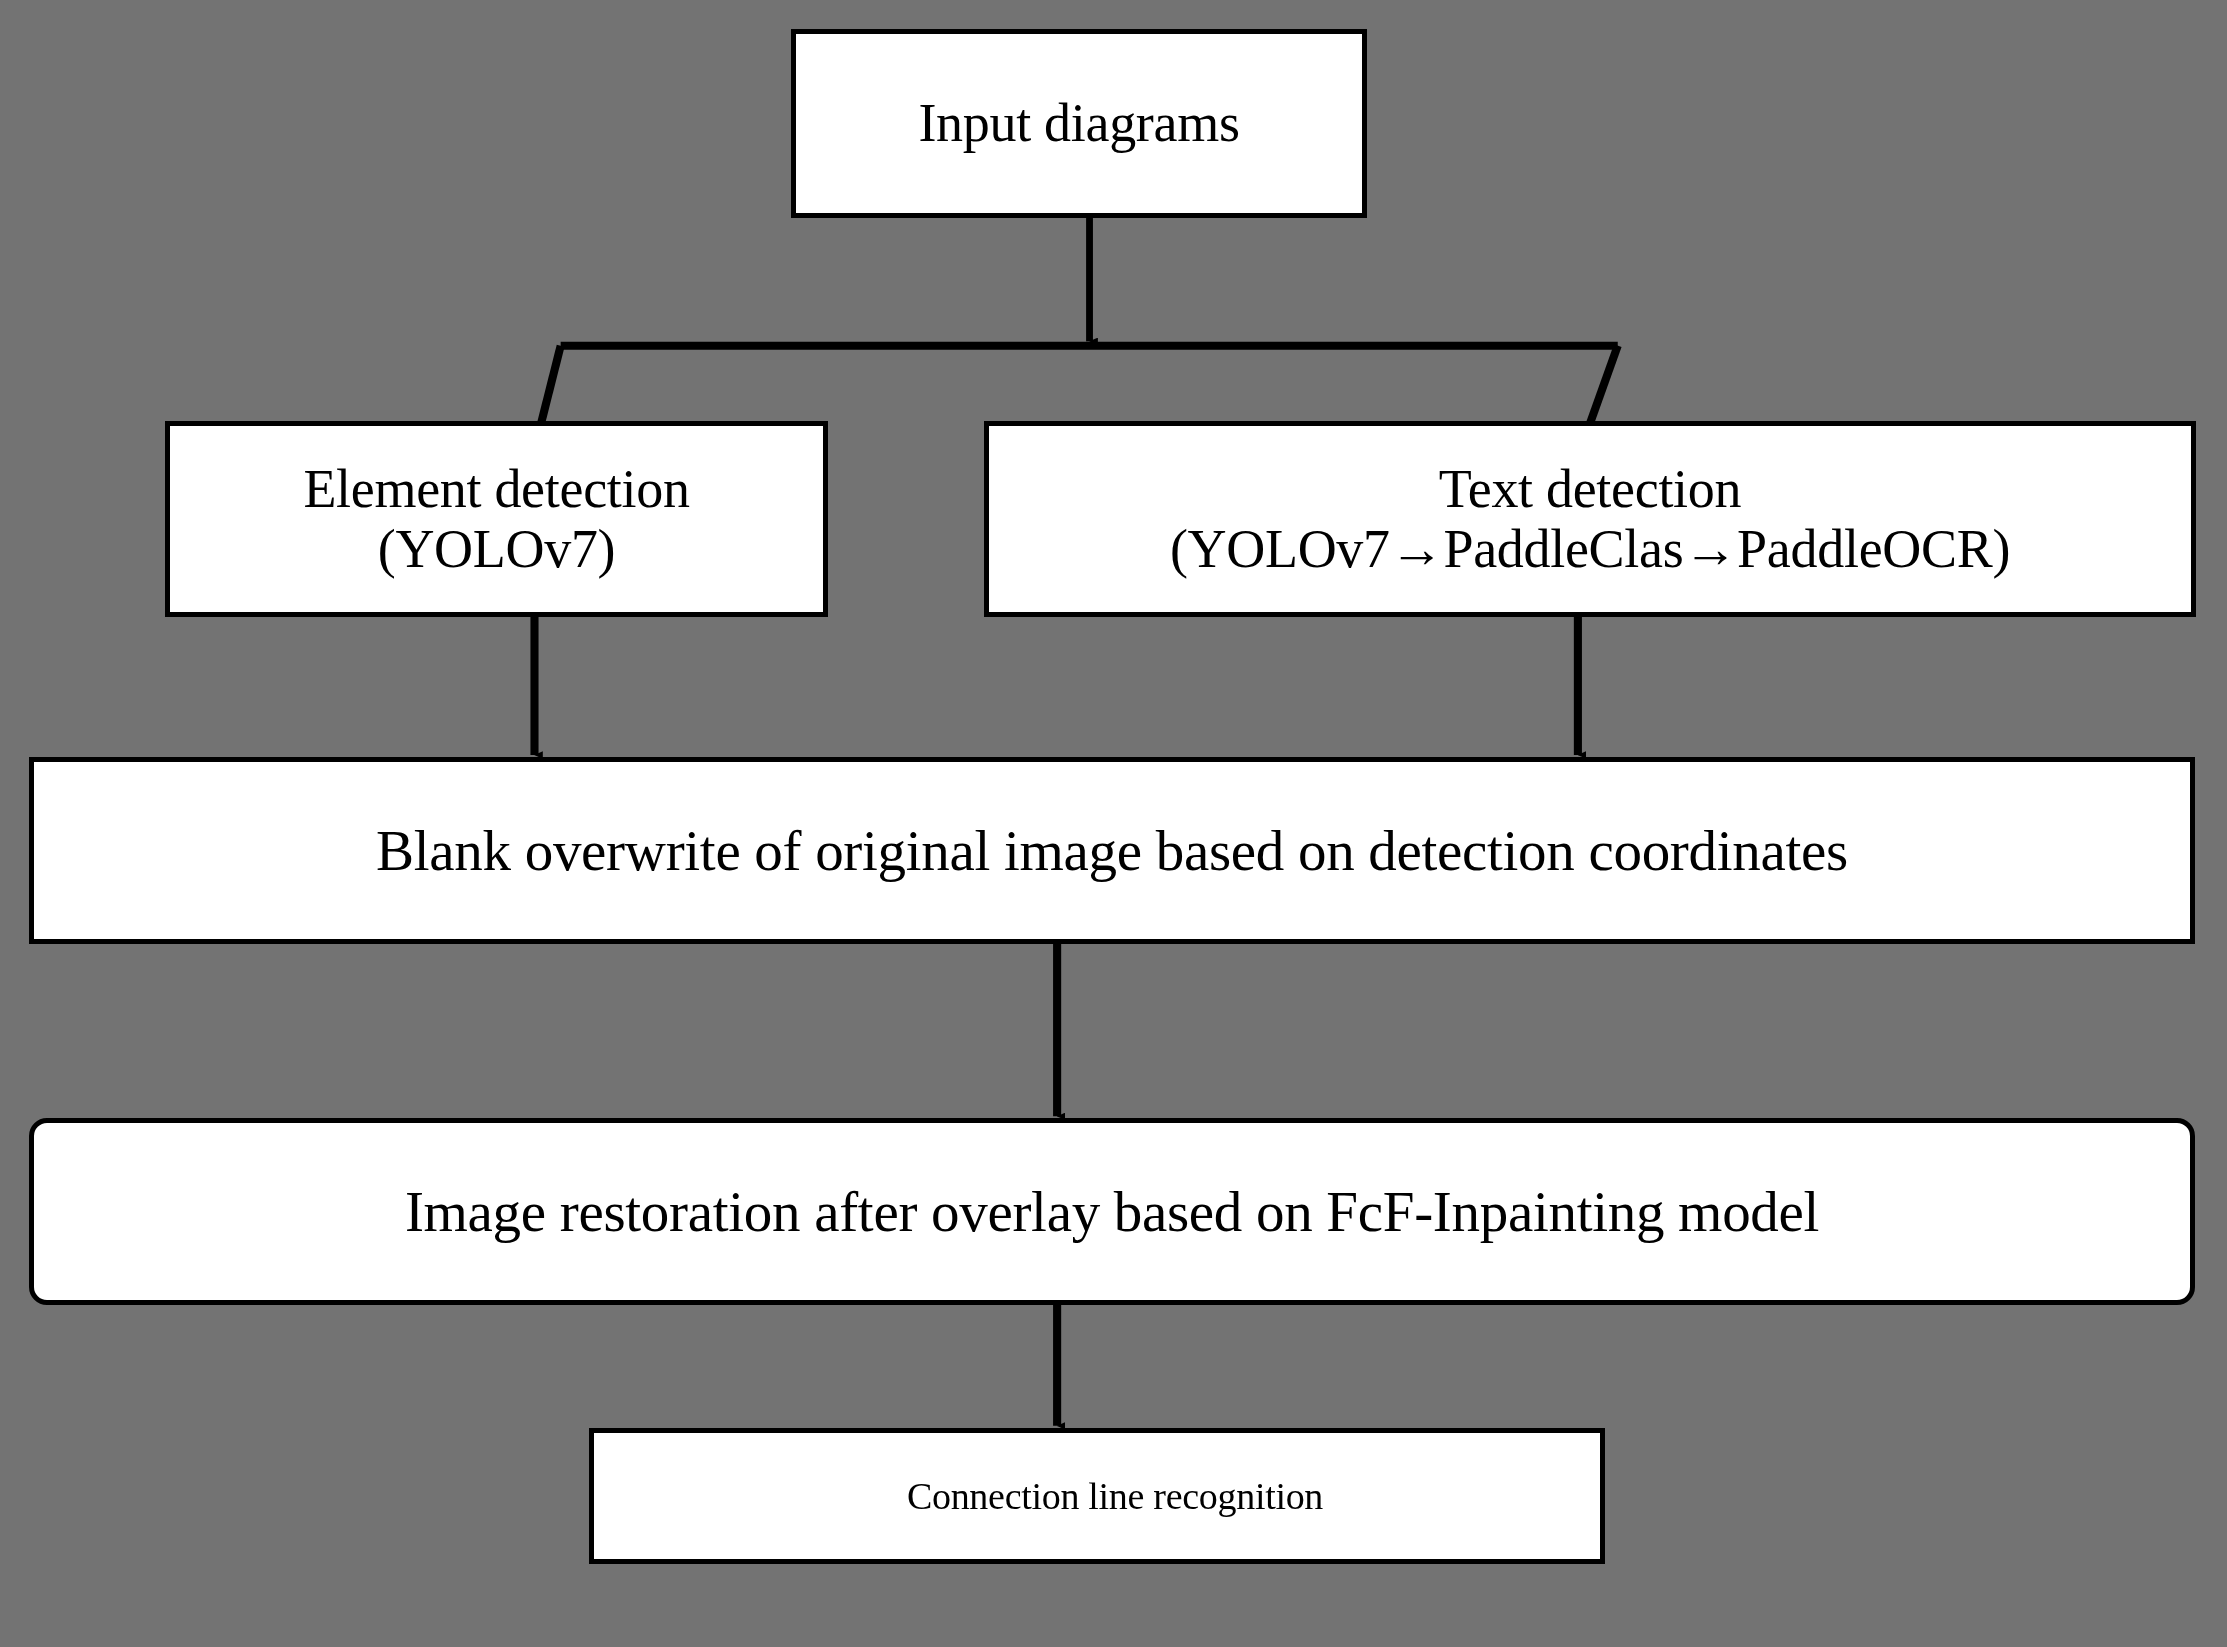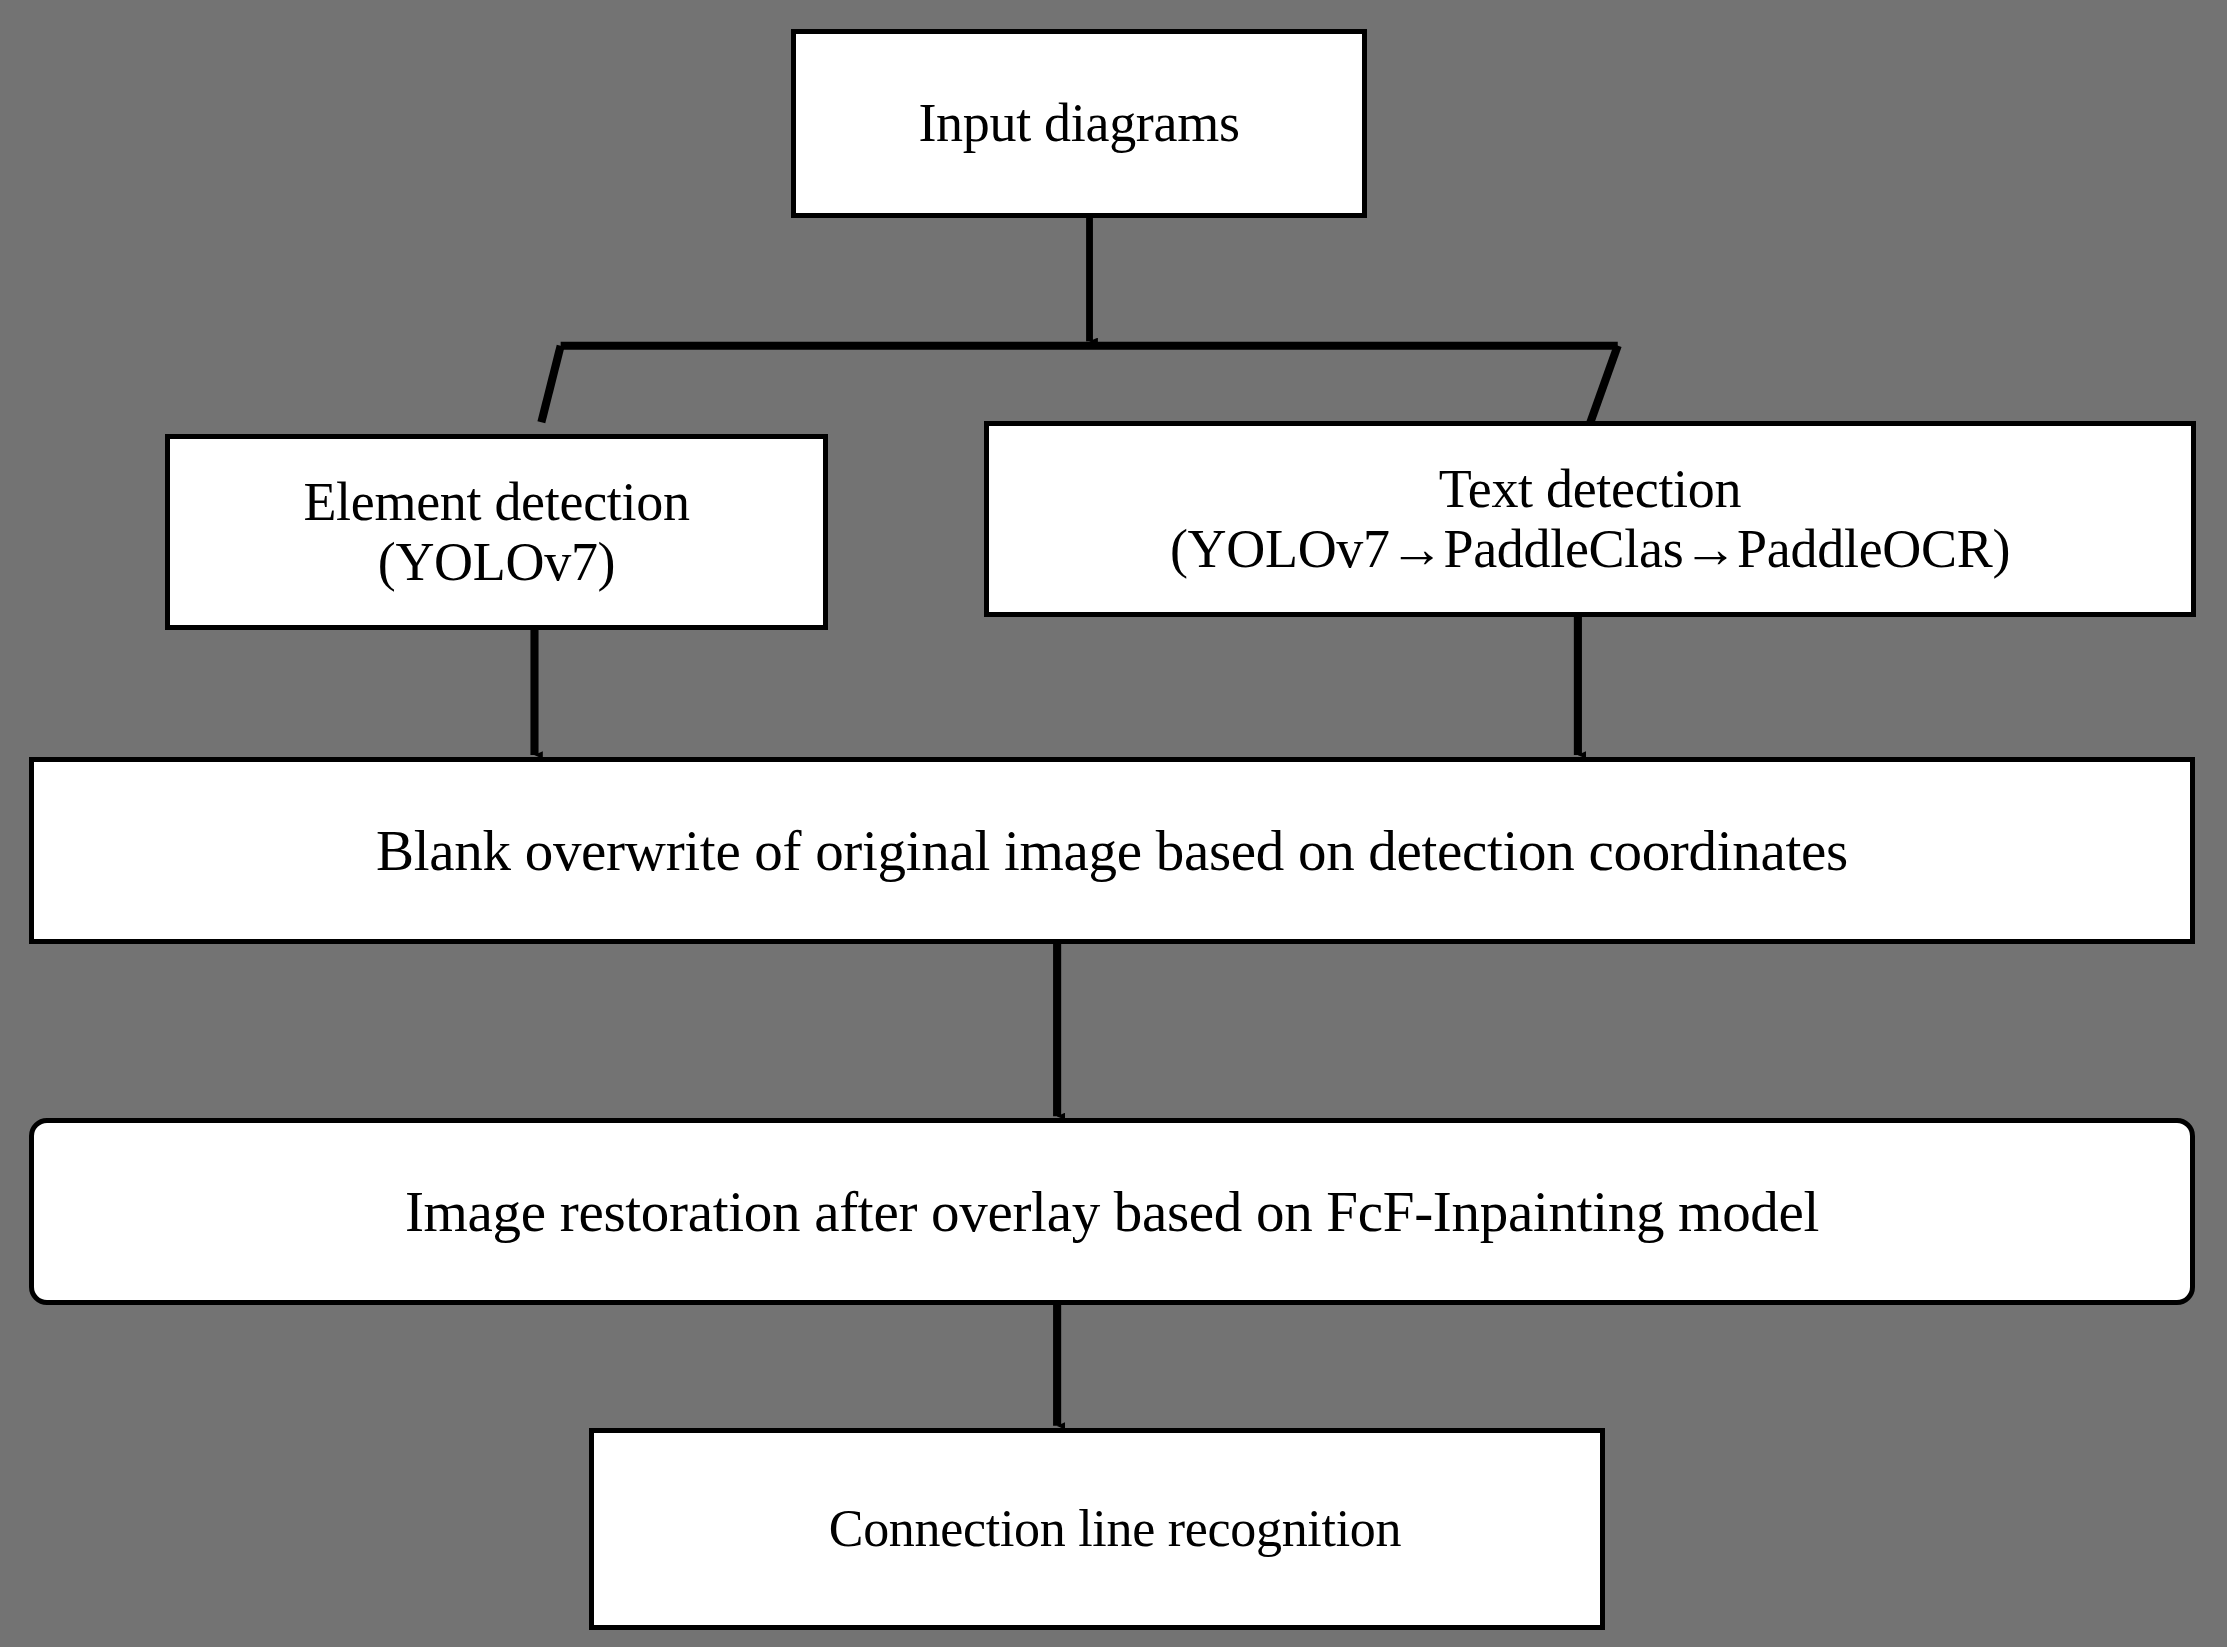--- a/index.html
+++ b/index.html
@@ -26,25 +26,25 @@
     align-items: center;
     justify-content: center;
     text-align: center;
     color: #000000;
     line-height: 1.12;
     white-space: pre-line;
     letter-spacing: -0.3px;
   }
   
   #node-input        { left: 791px; top: 29px;   width: 576px;  height: 189px;  font-size: 54px; }
-  #node-element      { left: 165px;  top: 434px;  width: 663px; height: 196px;  font-size: 54px; }
+  #node-element      { left: 165px;  top: 421px;  width: 663px; height: 196px;  font-size: 54px; }
   #node-text         { left: 984px; top: 421px;  width: 1212px; height: 196px;  font-size: 54px; }
   #node-blank        { left: 29px;   top: 757px; width: 2166px; height: 187px;  font-size: 57px; }
   #node-restore      { left: 29px;   top: 1118px; width: 2166px; height: 187px;  font-size: 57px; border-radius: 18px; }
-  #node-connection   { left: 589px;  top: 1428px; width: 1016px; height: 202px;  font-size: 52px; padding-left: 36px; }
+  #node-connection   { left: 589px;  top: 1428px; width: 1016px; height: 136px;  font-size: 38px; padding-left: 36px; }
 
   #edges {
     position: absolute;
     left: 0;
     top: 0;
     width: 2227px;
     height: 1647px;
     pointer-events: none;
   }
 </style>

